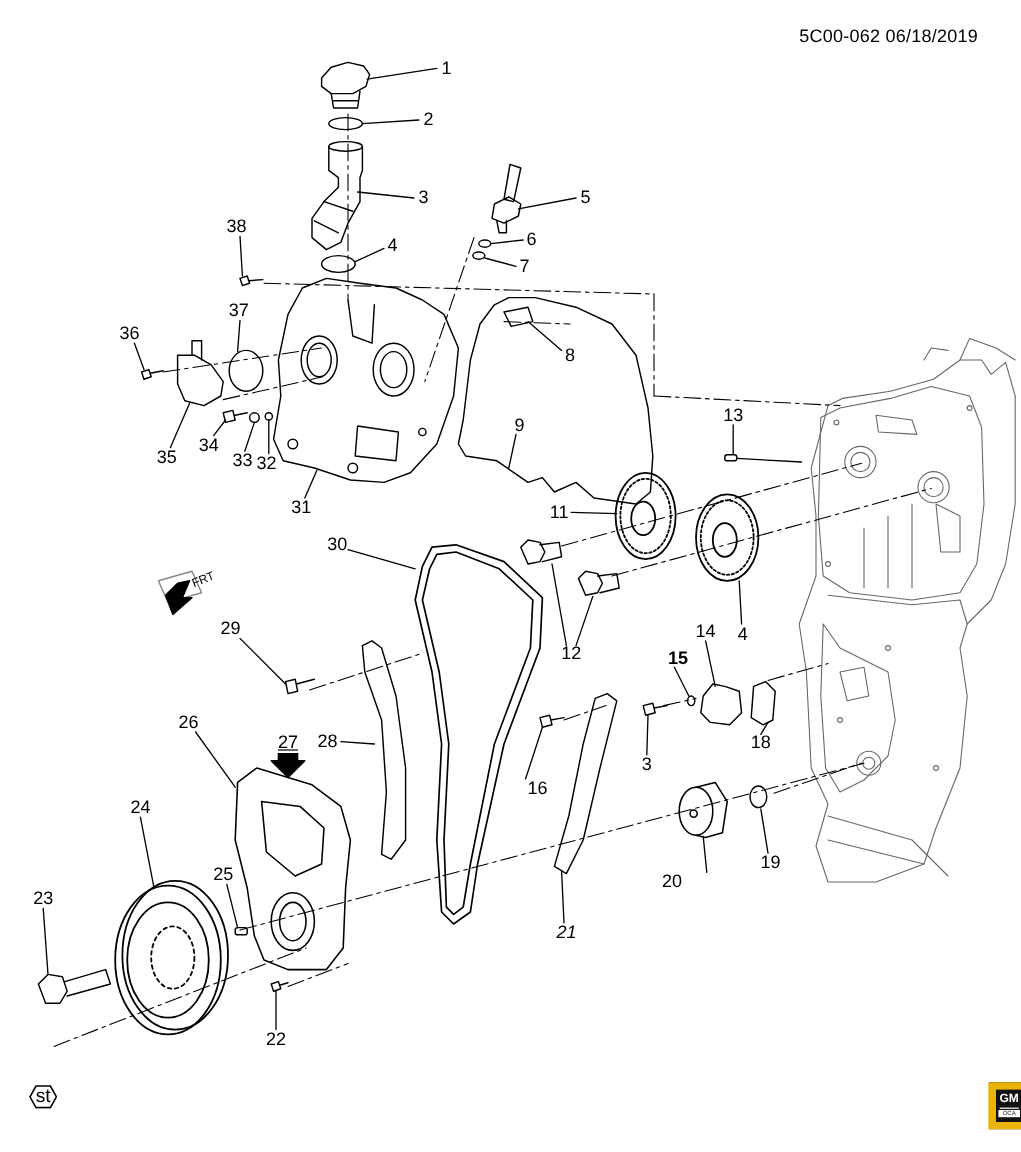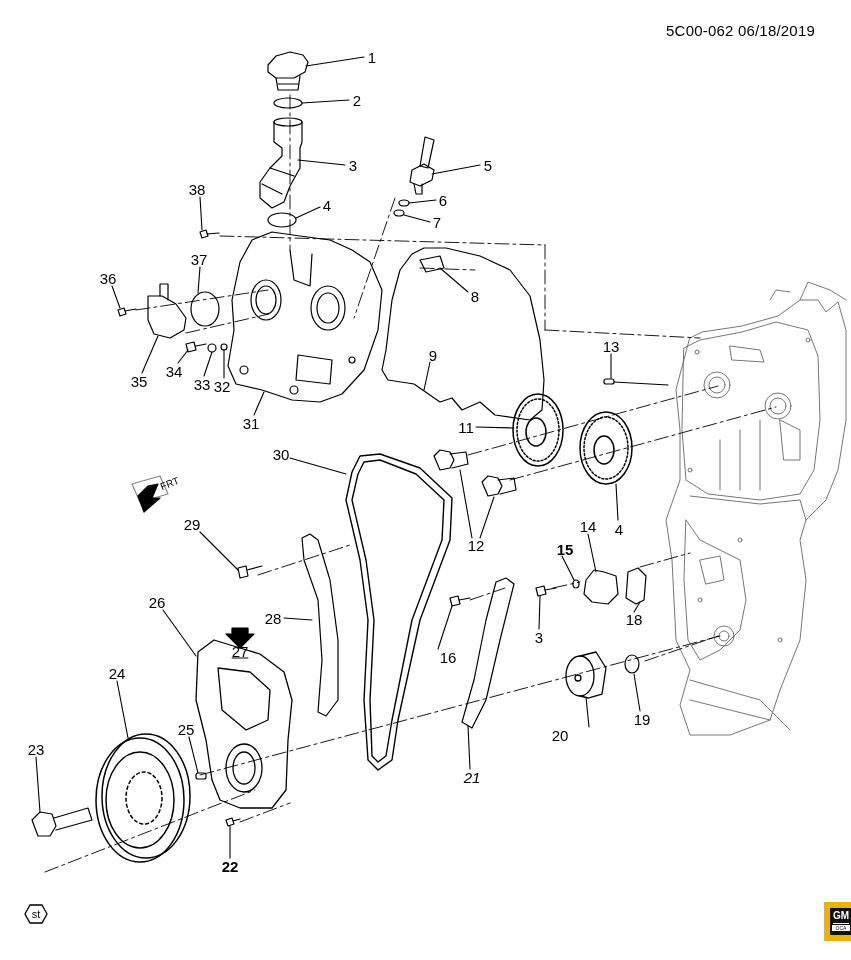--- a/index.html
+++ b/index.html
@@ -1,21 +1,21 @@
 <!DOCTYPE html>
 <html><head>
 <meta charset="utf-8">
 <style>
   html,body{margin:0;padding:0;background:#fff;}
   body{width:851px;height:960px;position:relative;overflow:hidden;font-family:"Liberation Sans",sans-serif;color:#000;}
   #diagram{position:absolute;left:0;top:0;width:851px;height:960px;}
   .hdr{position:absolute;right:36px;top:22px;font-size:15px;letter-spacing:0.2px;}
   .lbl{position:absolute;font-size:15px;line-height:15px;transform:translate(-50%,-50%);white-space:nowrap;}
   .st-badge{position:absolute;left:24px;top:904px;width:24px;height:20px;}
-  .st-badge span{position:absolute;left:0;top:0;width:24px;height:20px;font-size:11px;line-height:20px;text-align:center;}
+  .st-badge span{position:absolute;left:0;top:0;width:24px;height:20px;font-size:16px;line-height:20px;text-align:center;}
   .gm-logo{position:absolute;left:801px;top:902px;width:22px;height:27px;background:#111;border:6px solid #eab308;margin-left:23px;}
   .gm-logo .gm{position:absolute;left:0;top:2px;width:22px;text-align:center;color:#fff;font-size:10px;font-weight:bold;line-height:11px;}
   .gm-logo .bar{position:absolute;left:3px;top:15px;width:16px;height:1px;background:#fff;}
   .gm-logo .sub{position:absolute;left:2px;top:17px;width:18px;height:6px;background:#fff;color:#111;font-size:5px;line-height:6px;text-align:center;}
 </style>
 </head>
 <body>
 
 <svg id="diagram" viewBox="0 0 851 960" xmlns="http://www.w3.org/2000/svg" fill="none" stroke="#000" stroke-width="1.2" stroke-linejoin="round" stroke-linecap="round">
 
@@ -261,26 +261,26 @@
     <div class="lbl" style="left: 476px; top: 545px;">12</div>
     <div class="lbl" style="left: 619px; top: 529px;">4</div>
     <div class="lbl" style="left: 588px; top: 526px;">14</div>
     <div class="lbl" style="left: 565px; top: 549px; font-weight: bold;">15</div>
     <div class="lbl" style="left: 448px; top: 657px;">16</div>
     <div class="lbl" style="left: 539px; top: 637px;">3</div>
     <div class="lbl" style="left: 634px; top: 619px;">18</div>
     <div class="lbl" style="left: 642px; top: 719px;">19</div>
     <div class="lbl" style="left: 560px; top: 735px;">20</div>
     <div class="lbl" style="left: 472px; top: 777px; font-style: italic;">21</div>
-    <div class="lbl" style="left: 230px; top: 866px; font-weight: bold;">22</div>
+    <div class="lbl" style="left: 230px; top: 866px;">22</div>
     <div class="lbl" style="left: 36px; top: 749px;">23</div>
     <div class="lbl" style="left: 117px; top: 673px;">24</div>
     <div class="lbl" style="left: 186px; top: 729px;">25</div>
     <div class="lbl" style="left: 157px; top: 602px;">26</div>
-    <div class="lbl" style="left: 240px; top: 651px; text-decoration: underline;">27</div>
+    <div class="lbl" style="left: 240px; top: 619px; text-decoration: underline;">27</div>
     <div class="lbl" style="left: 273px; top: 618px;">28</div>
     <div class="lbl" style="left: 192px; top: 524px;">29</div>
     <div class="lbl" style="left: 281px; top: 454px;">30</div>
     <div class="lbl" style="left: 251px; top: 423px;">31</div>
     <div class="lbl" style="left: 222px; top: 386px;">32</div>
     <div class="lbl" style="left: 202px; top: 384px;">33</div>
     <div class="lbl" style="left: 174px; top: 371px;">34</div>
     <div class="lbl" style="left: 139px; top: 381px;">35</div>
     <div class="lbl" style="left: 108px; top: 278px;">36</div>
     <div class="lbl" style="left: 199px; top: 259px;">37</div>

